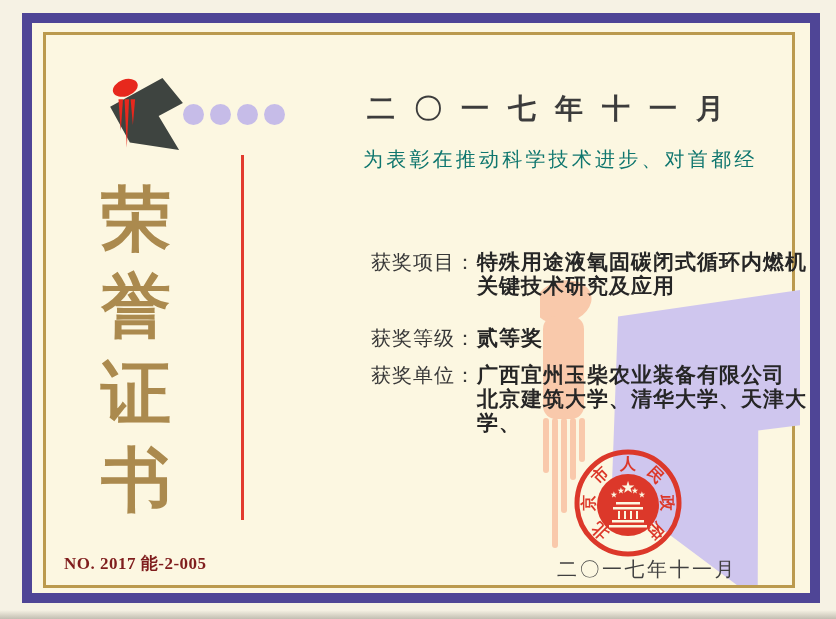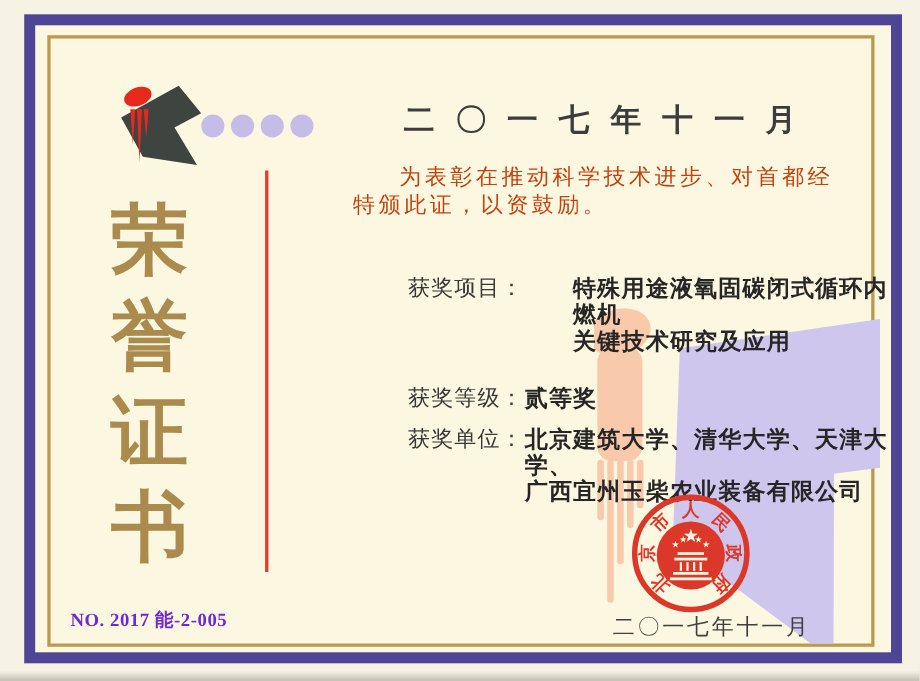--- a/index.html
+++ b/index.html
@@ -21,31 +21,31 @@
   .side-title{position:absolute;left:92px;top:176px;width:88px;z-index:2;
         color:#ab8a4e;font-weight:700;text-align:center;}
   .side-title div{font-size:70px;height:87px;line-height:87px;}
   .red-divider{position:absolute;left:241px;top:155px;width:3px;height:365px;
         background:#e23b2e;z-index:2;}
   
   .title{position:absolute;left:367px;top:90px;margin:0;z-index:2;
         font-family:"Liberation Sans","DejaVu Sans",sans-serif;
         font-size:28px;font-weight:700;letter-spacing:19px;color:#3c3c3c;white-space:nowrap;}
   .body-text{position:absolute;left:321px;top:148px;width:466px;z-index:2;
-        font-size:20px;line-height:26px;letter-spacing:3.2px;color:#c2410c;}
+        font-size:20px;line-height:26px;letter-spacing:3.2px;color:#0f766e;font-family:Liberation Mono, monospace;}
   .body-text .line.indent{text-indent:42px;}
   .fields{position:absolute;left:371px;top:250px;width:442px;z-index:2;}
   .field-row{display:flex;align-items:flex-start;}
-  .field-row.r1{margin-bottom:28px;gap:44px;}
+  .field-row.r1{margin-bottom:28px;}
   .field-row.r2{margin-bottom:13px;align-items:flex-end;}
   .field-label{flex:0 0 auto;width:106px;font-size:20px;letter-spacing:1px;color:#383838;line-height:24px;}
   .field-value{font-size:21px;font-weight:700;color:#262626;letter-spacing:1px;line-height:24px;font-family:Liberation Serif, serif;}
   
   .serial{position:absolute;left:64px;top:552px;z-index:2;font-size:17px;
-        font-weight:700;letter-spacing:.5px;color:#6d28d9;}
+        font-weight:700;letter-spacing:.5px;color:#7f1d1d;}
   .date{position:absolute;left:557px;top:556px;z-index:4;font-size:20px;
         letter-spacing:2.5px;color:#404040;}
   .seal{position:absolute;left:565px;top:447px;z-index:3;}
   .seal text{font-family:"Liberation Serif","DejaVu Serif",serif;font-weight:700;}
   .bottom-shade{position:absolute;left:0;bottom:0;width:100%;height:9px;z-index:5;
         background:linear-gradient(to bottom,rgba(110,105,95,0),rgba(110,105,95,.38));}
 </style>
 </head>
 <body>
 
@@ -92,42 +92,41 @@
     <div>证</div>
     <div>书</div>
   </div>
 
   <div class="red-divider"></div>
 
   <h1 class="title">二〇一七年十一月</h1>
 
   <div class="body-text">
     <div class="line indent">为表彰在推动科学技术进步、对首都经</div>
-    <div class="line">特颁此证，以资鼓励。</div>
   </div>
 
   <div class="fields">
     <div class="field-row r1">
       <div class="field-label">获奖项目：</div>
       <div class="field-value">
         <div>特殊用途液氧固碳闭式循环内燃机</div>
         <div>关键技术研究及应用</div>
       </div>
     </div>
     <div class="field-row r2">
       <div class="field-label">获奖等级：</div>
       <div class="field-value">
         <div>贰等奖</div>
       </div>
     </div>
     <div class="field-row r3">
       <div class="field-label">获奖单位：</div>
       <div class="field-value">
+        <div>广西宜州玉柴农业装备有限公司</div>
         <div>北京建筑大学、清华大学、天津大学、</div>
-        <div>广西宜州玉柴农业装备有限公司</div>
       </div>
     </div>
   </div>
 
   <svg class="seal" width="124" height="116" viewBox="0 0 124 116">
     <circle cx="63" cy="56" r="51" fill="none" stroke="#dc382a" stroke-width="5"></circle>
     <g fill="#dc382a" font-size="16" text-anchor="middle">
       <text x="63" y="22" transform="rotate(-135 63 56)">北</text>
       <text x="63" y="22" transform="rotate(-90 63 56)">京</text>
       <text x="63" y="22" transform="rotate(-45 63 56)">市</text>

